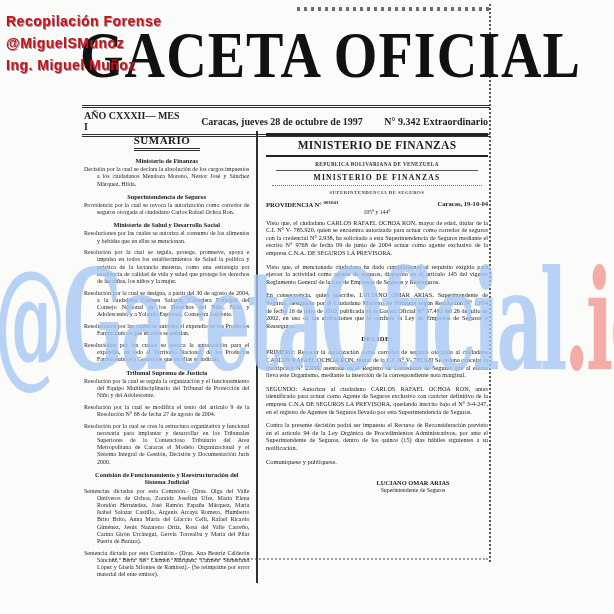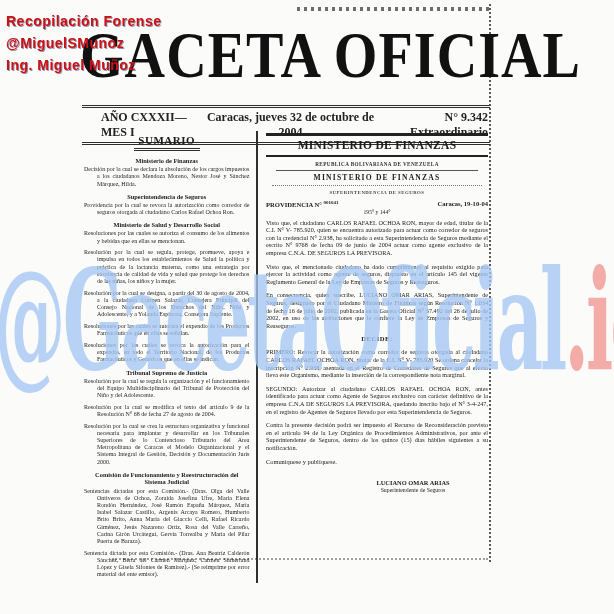--- a/index.html
+++ b/index.html
@@ -20,33 +20,33 @@
   
   .masthead{position:absolute;top:10px;left:84px;width:406px;text-align:right;}
   .masthead .title{font-weight:bold;font-size:55px;line-height:78px;letter-spacing:1px;
     transform:scale(1.02,1.18);transform-origin:center top;white-space:nowrap;color:#111;}
   .masthead .subtitle{font-weight:bold;font-size:16.5px;margin-top:4px;letter-spacing:.4px;color:#151515;}
 
   
   .dateline-wrap{position:absolute;top:105px;left:82px;width:408px;}
   .rule-double{border-top:3px double #2e2e2e;height:0;}
   .dateline{display:flex;justify-content:space-between;align-items:center;padding:2px 2px;
-    font-weight:bold;font-size:12px;color:#222;margin-left:17px;}
+    font-weight:bold;font-size:10px;color:#222;}
   .dateline .c{flex:1;text-align:center;}
   .dateline .l{width:100px;text-align:left;}
   .dateline .r{width:108px;text-align:right;}
 
   
   .columns{position:absolute;top:131px;left:84px;width:404px;display:flex;}
   .col-left{width:215px;padding-right:7px;box-sizing:border-box;}
   .col-divider{width:2px;background:#2f2f2f;min-height:392px;}
   .col-right{flex:1;padding-left:8px;box-sizing:border-box;}
 
   
-  .sumario-title{text-align:center;font-weight:bold;font-size:11px;margin:3px auto 6px;width:66px;
+  .sumario-title{text-align:left;font-weight:bold;font-size:11px;margin:3px auto 6px;width:66px;
     border-bottom:3px double #2e2e2e;padding-bottom:2px;letter-spacing:.5px;}
   .sec-heading{text-align:center;font-weight:bold;font-size:6.4px;line-height:7.6px;margin:5px 6px 1.5px;}
   .sum-item{font-size:6px;line-height:7.2px;text-align:justify;margin:0 0 4.5px 0;
     padding-left:13px;text-indent:-13px;color:#262626;}
 
   
   .box-title{border-top:3px solid #222;border-bottom:2px solid #222;text-align:center;
     font-weight:bold;font-size:11.5px;padding:3px 0 4px;margin:2px 0 4px;letter-spacing:.3px;}
   .sub1{text-align:center;font-weight:bold;font-size:5.2px;letter-spacing:.4px;margin-top:3px;color:#333;}
   .sub-rule{border-top:1px solid #555;margin:2.5px 10px;}
@@ -87,21 +87,21 @@
   </div>
 
   <div class="masthead">
     <div class="title">GACETA  OFICIAL</div>
   </div>
 
   <div class="dateline-wrap">
     <div class="rule-double"></div>
     <div class="dateline">
       <span class="l">AÑO CXXXII— MES I</span>
-      <span class="c">Caracas, jueves 32 de octubre de 2004</span>
+      <span class="c">Caracas, jueves 28 de octubre de 1997</span>
       <span class="r">N° 9.342 Extraordinario</span>
     </div>
     <div class="rule-double"></div>
   </div>
 
   <div class="columns">
 
     <div class="col-left">
       <div class="sumario-title">SUMARIO</div>
 

